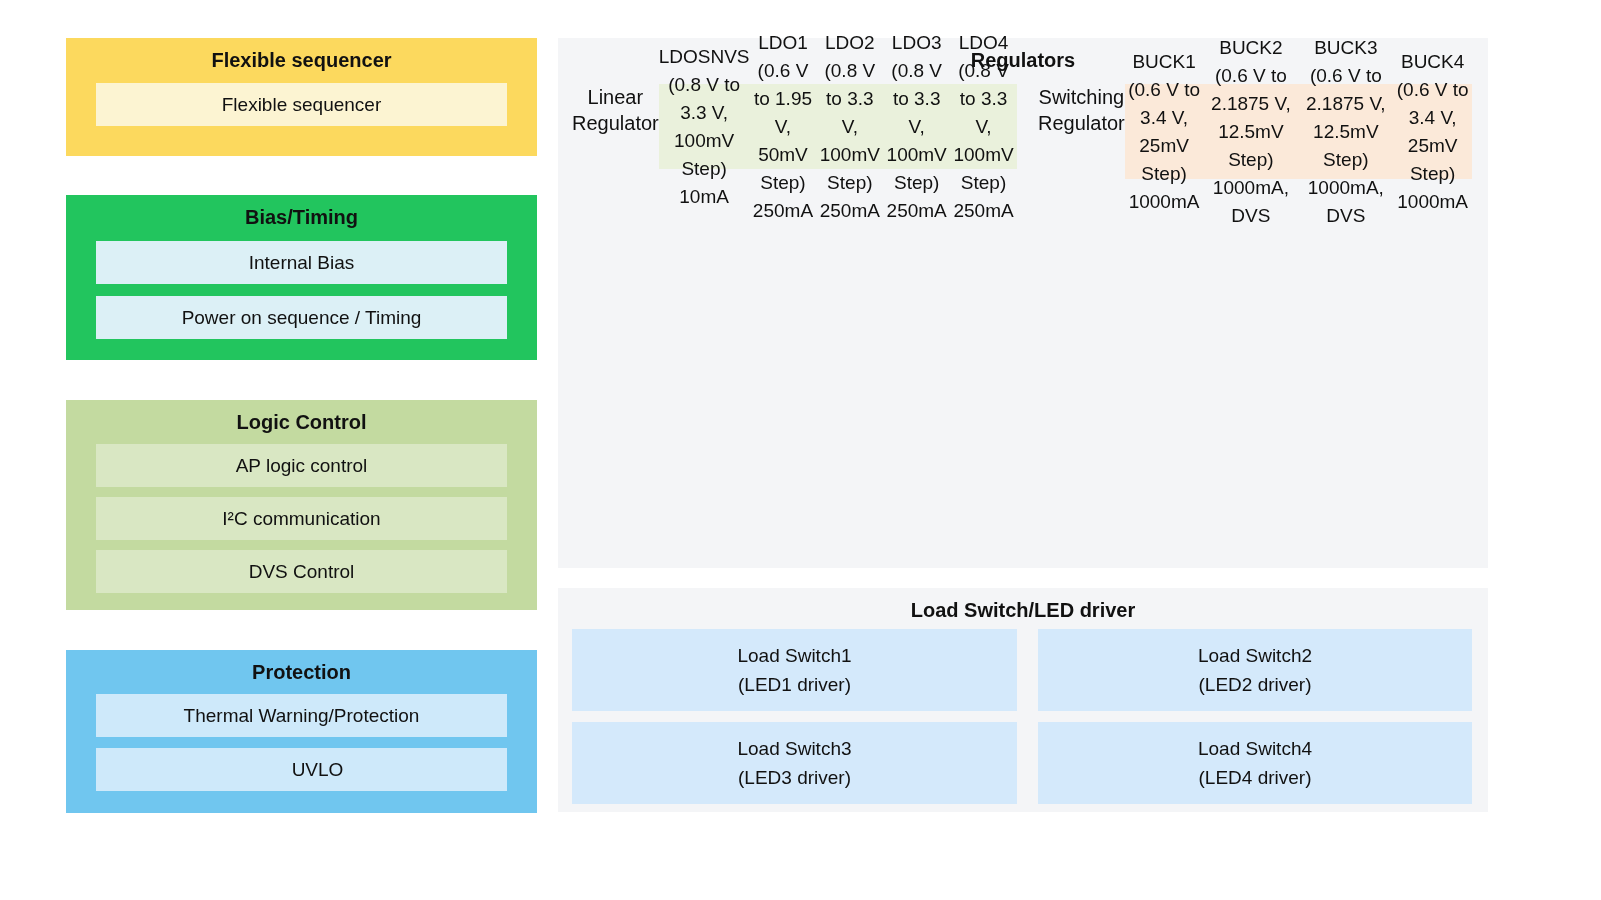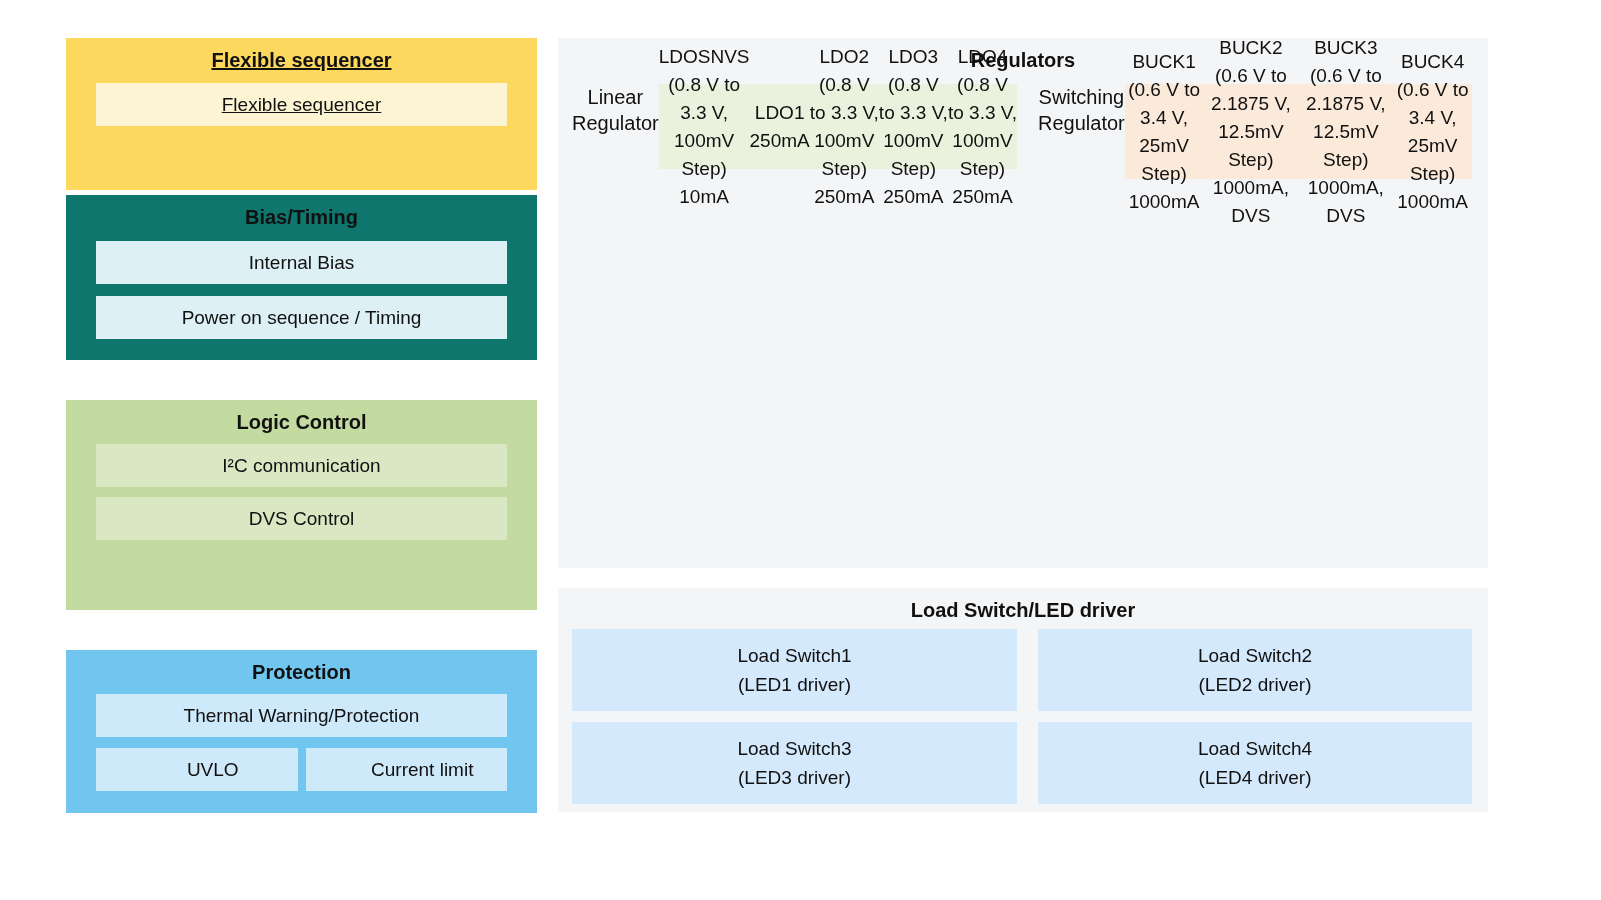--- a/index.html
+++ b/index.html
@@ -23,24 +23,24 @@
     margin: 0 30px;
     height: 43px;
     display: flex;
     align-items: center;
     justify-content: center;
     font-size: 19px;
     text-align: center;
   }
 
   
-  #flexible-sequencer { left: 66px; top: 38px; width: 471px; height: 152px; background: #fcd95e; text-decoration: underline; }
+  #flexible-sequencer { left: 66px; top: 38px; width: 471px; height: 118px; background: #fcd95e; }
   #flexible-sequencer .inner-item { background: #fcf4d2; margin-top: 11px; }
 
-  #bias-timing { left: 66px; top: 195px; width: 471px; height: 165px; background: #0f766e; }
+  #bias-timing { left: 66px; top: 195px; width: 471px; height: 165px; background: #22c55e; }
   #bias-timing .inner-item { background: #dcf0f6; margin-top: 12px; }
   #bias-timing .inner-item:first-of-type { margin-top: 9px; }
 
   #logic-control { left: 66px; top: 400px; width: 471px; height: 210px; background: #c3daa0; }
   #logic-control .inner-item { background: #d9e7c3; margin-top: 10px; }
   #logic-control .inner-item:first-of-type { margin-top: 9px; }
 
   #protection { left: 66px; top: 650px; width: 471px; height: 163px; background: #70c6ef; }
   #protection .inner-item { background: #cee9fa; margin-top: 10px; }
   #protection .split-row {
@@ -130,46 +130,47 @@
   </div>
 
   <div class="group" id="bias-timing">
     <div class="group-title">Bias/Timing</div>
     <div class="inner-item">Internal Bias</div>
     <div class="inner-item">Power on sequence / Timing</div>
   </div>
 
   <div class="group" id="logic-control">
     <div class="group-title">Logic Control</div>
+    <div class="inner-item">AP logic control</div>
     <div class="inner-item">I²C communication</div>
     <div class="inner-item">DVS Control</div>
   </div>
 
   <div class="group" id="protection">
     <div class="group-title">Protection</div>
     <div class="inner-item">Thermal Warning/Protection</div>
     <div class="split-row">
       <div class="half">UVLO</div>
-      <div class="half">Current limit</div>
     </div>
   </div>
 
   <div class="panel" id="regulators">
     <div class="panel-title">Regulators</div>
     <div class="reg-columns">
 
       <div class="reg-col linear">
         <div class="reg-col-header">Linear Regulator</div>
         <div class="reg-block">
           <div>LDOSNVS</div>
           <div>(0.8 V to 3.3 V, 100mV Step)</div>
           <div>10mA</div>
         </div>
         <div class="reg-block">
           <div>LDO1</div>
+          <div>(0.6 V to 1.95 V, 50mV Step)</div>
           <div>250mA</div>
         </div>
         <div class="reg-block">
           <div>LDO2</div>
           <div>(0.8 V to 3.3 V, 100mV Step)</div>
           <div>250mA</div>
         </div>
         <div class="reg-block">
           <div>LDO3</div>
           <div>(0.8 V to 3.3 V, 100mV Step)</div>

